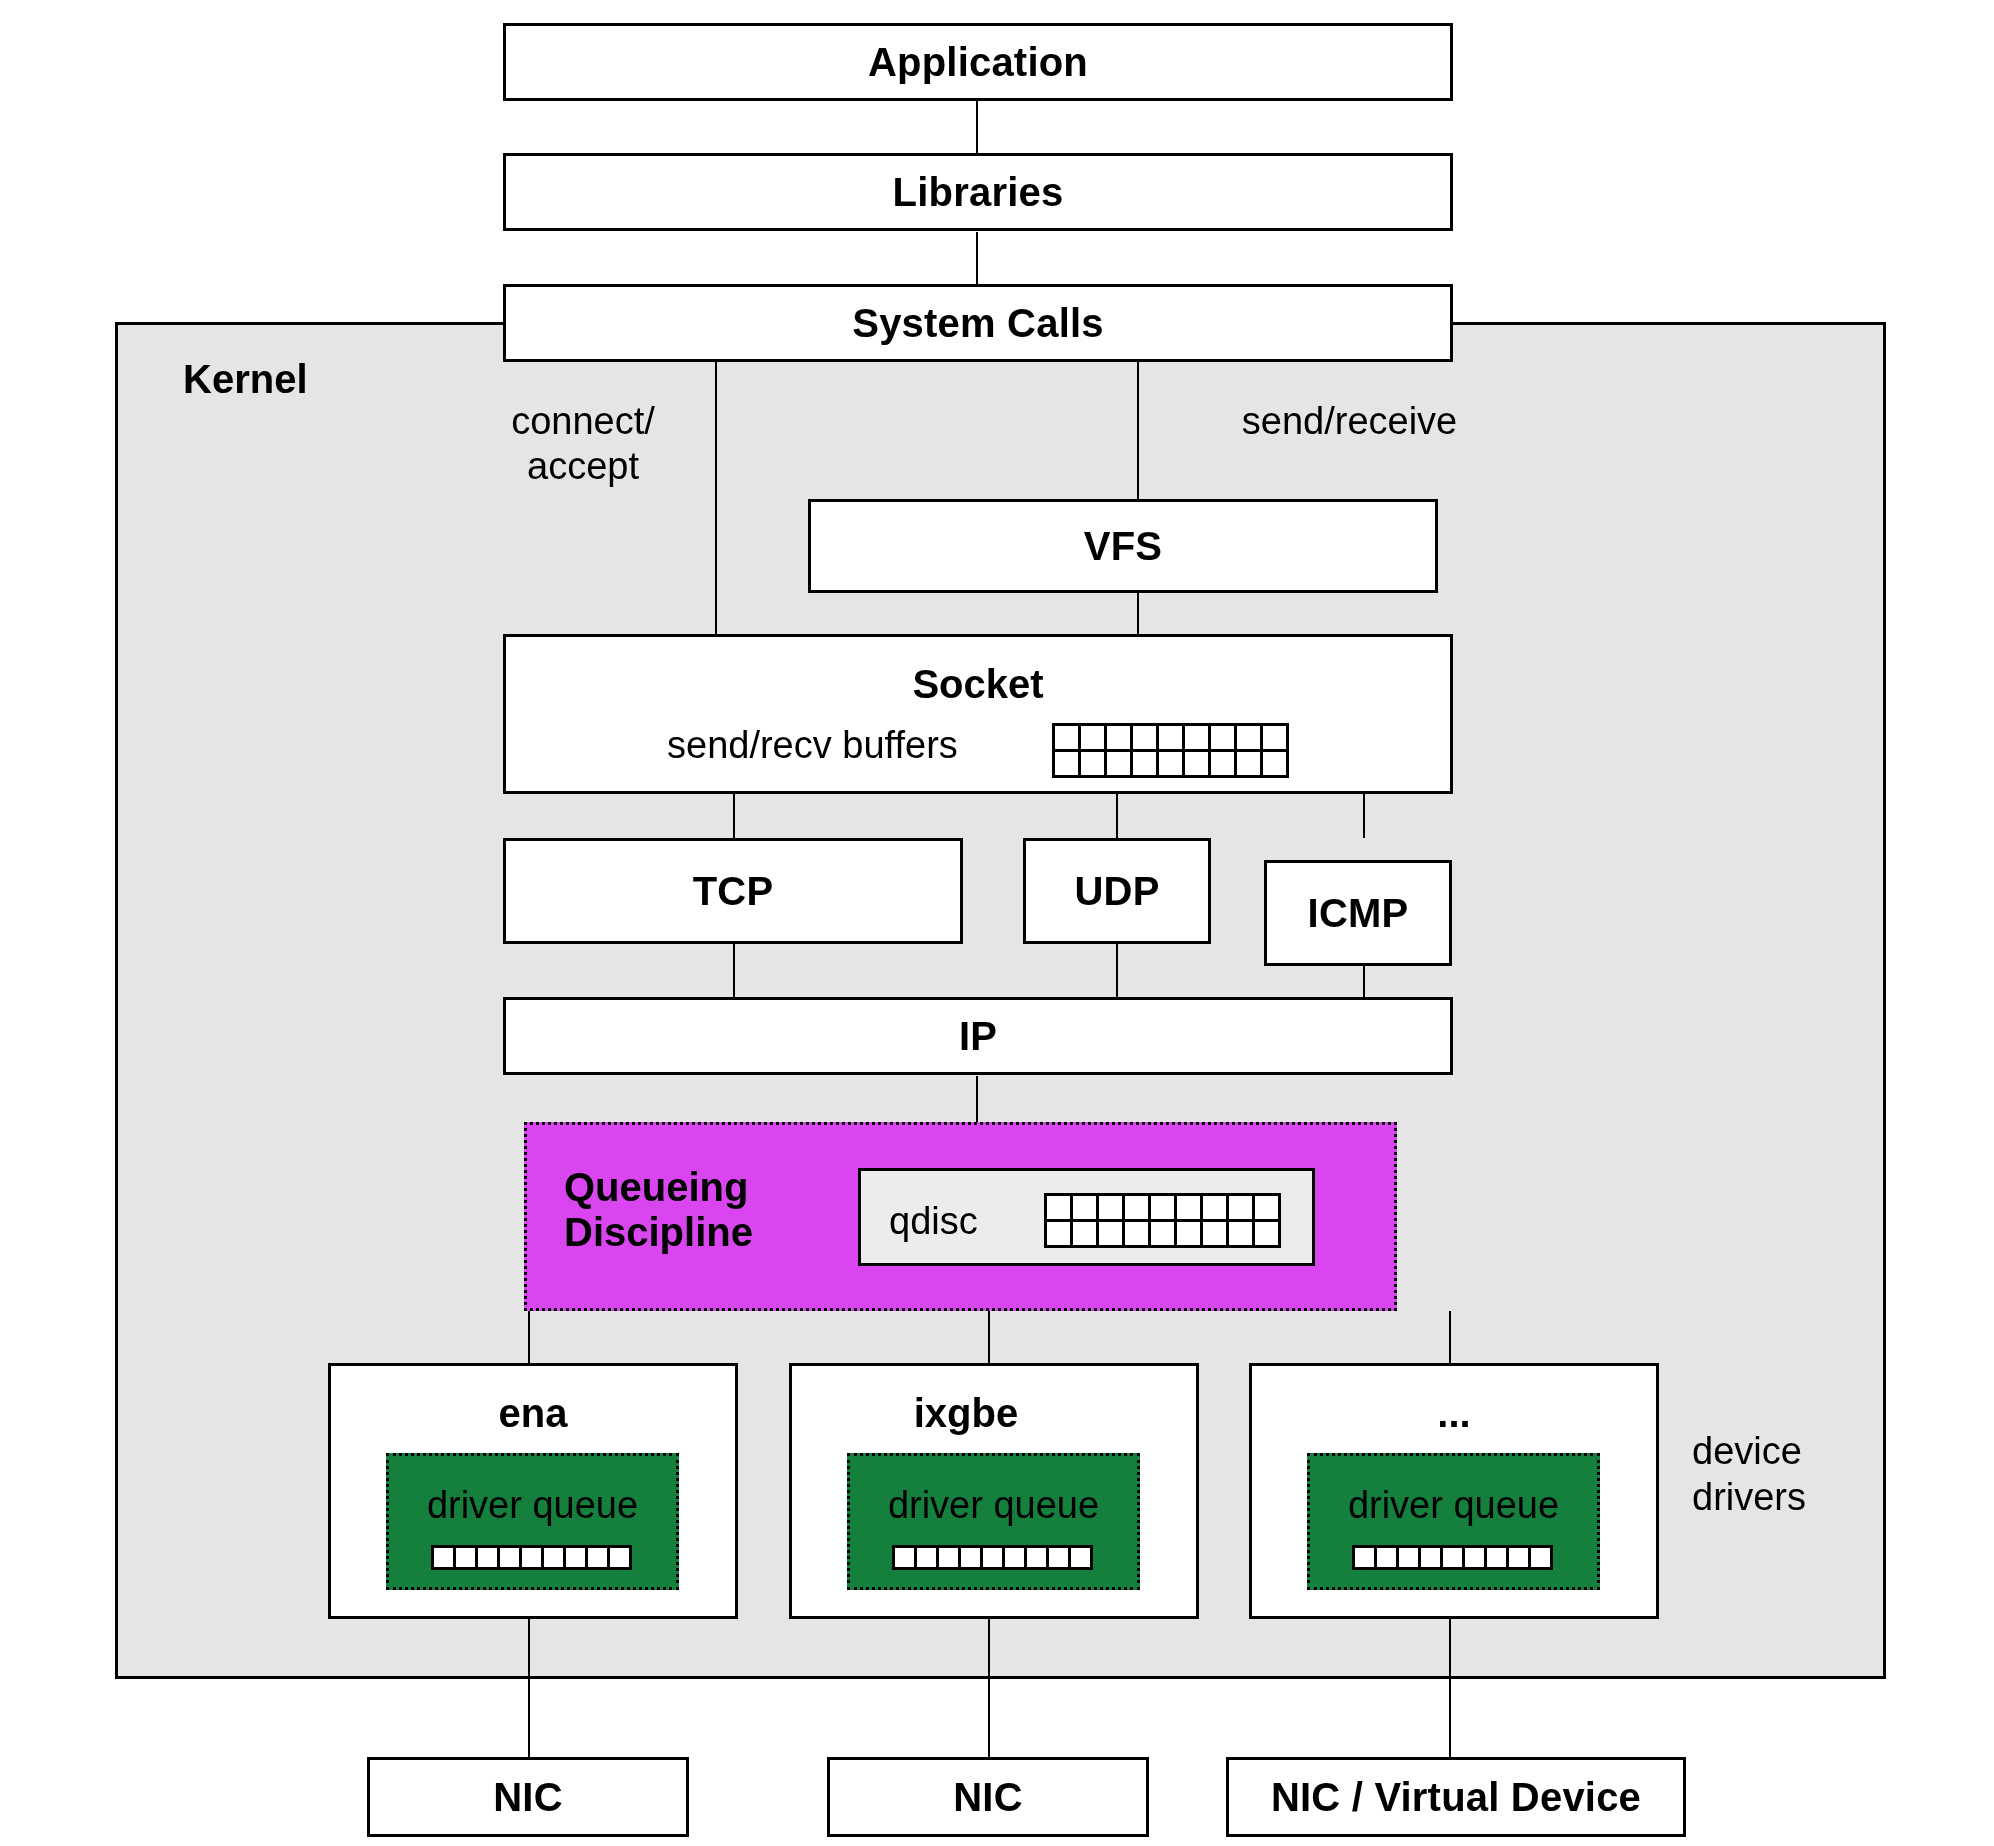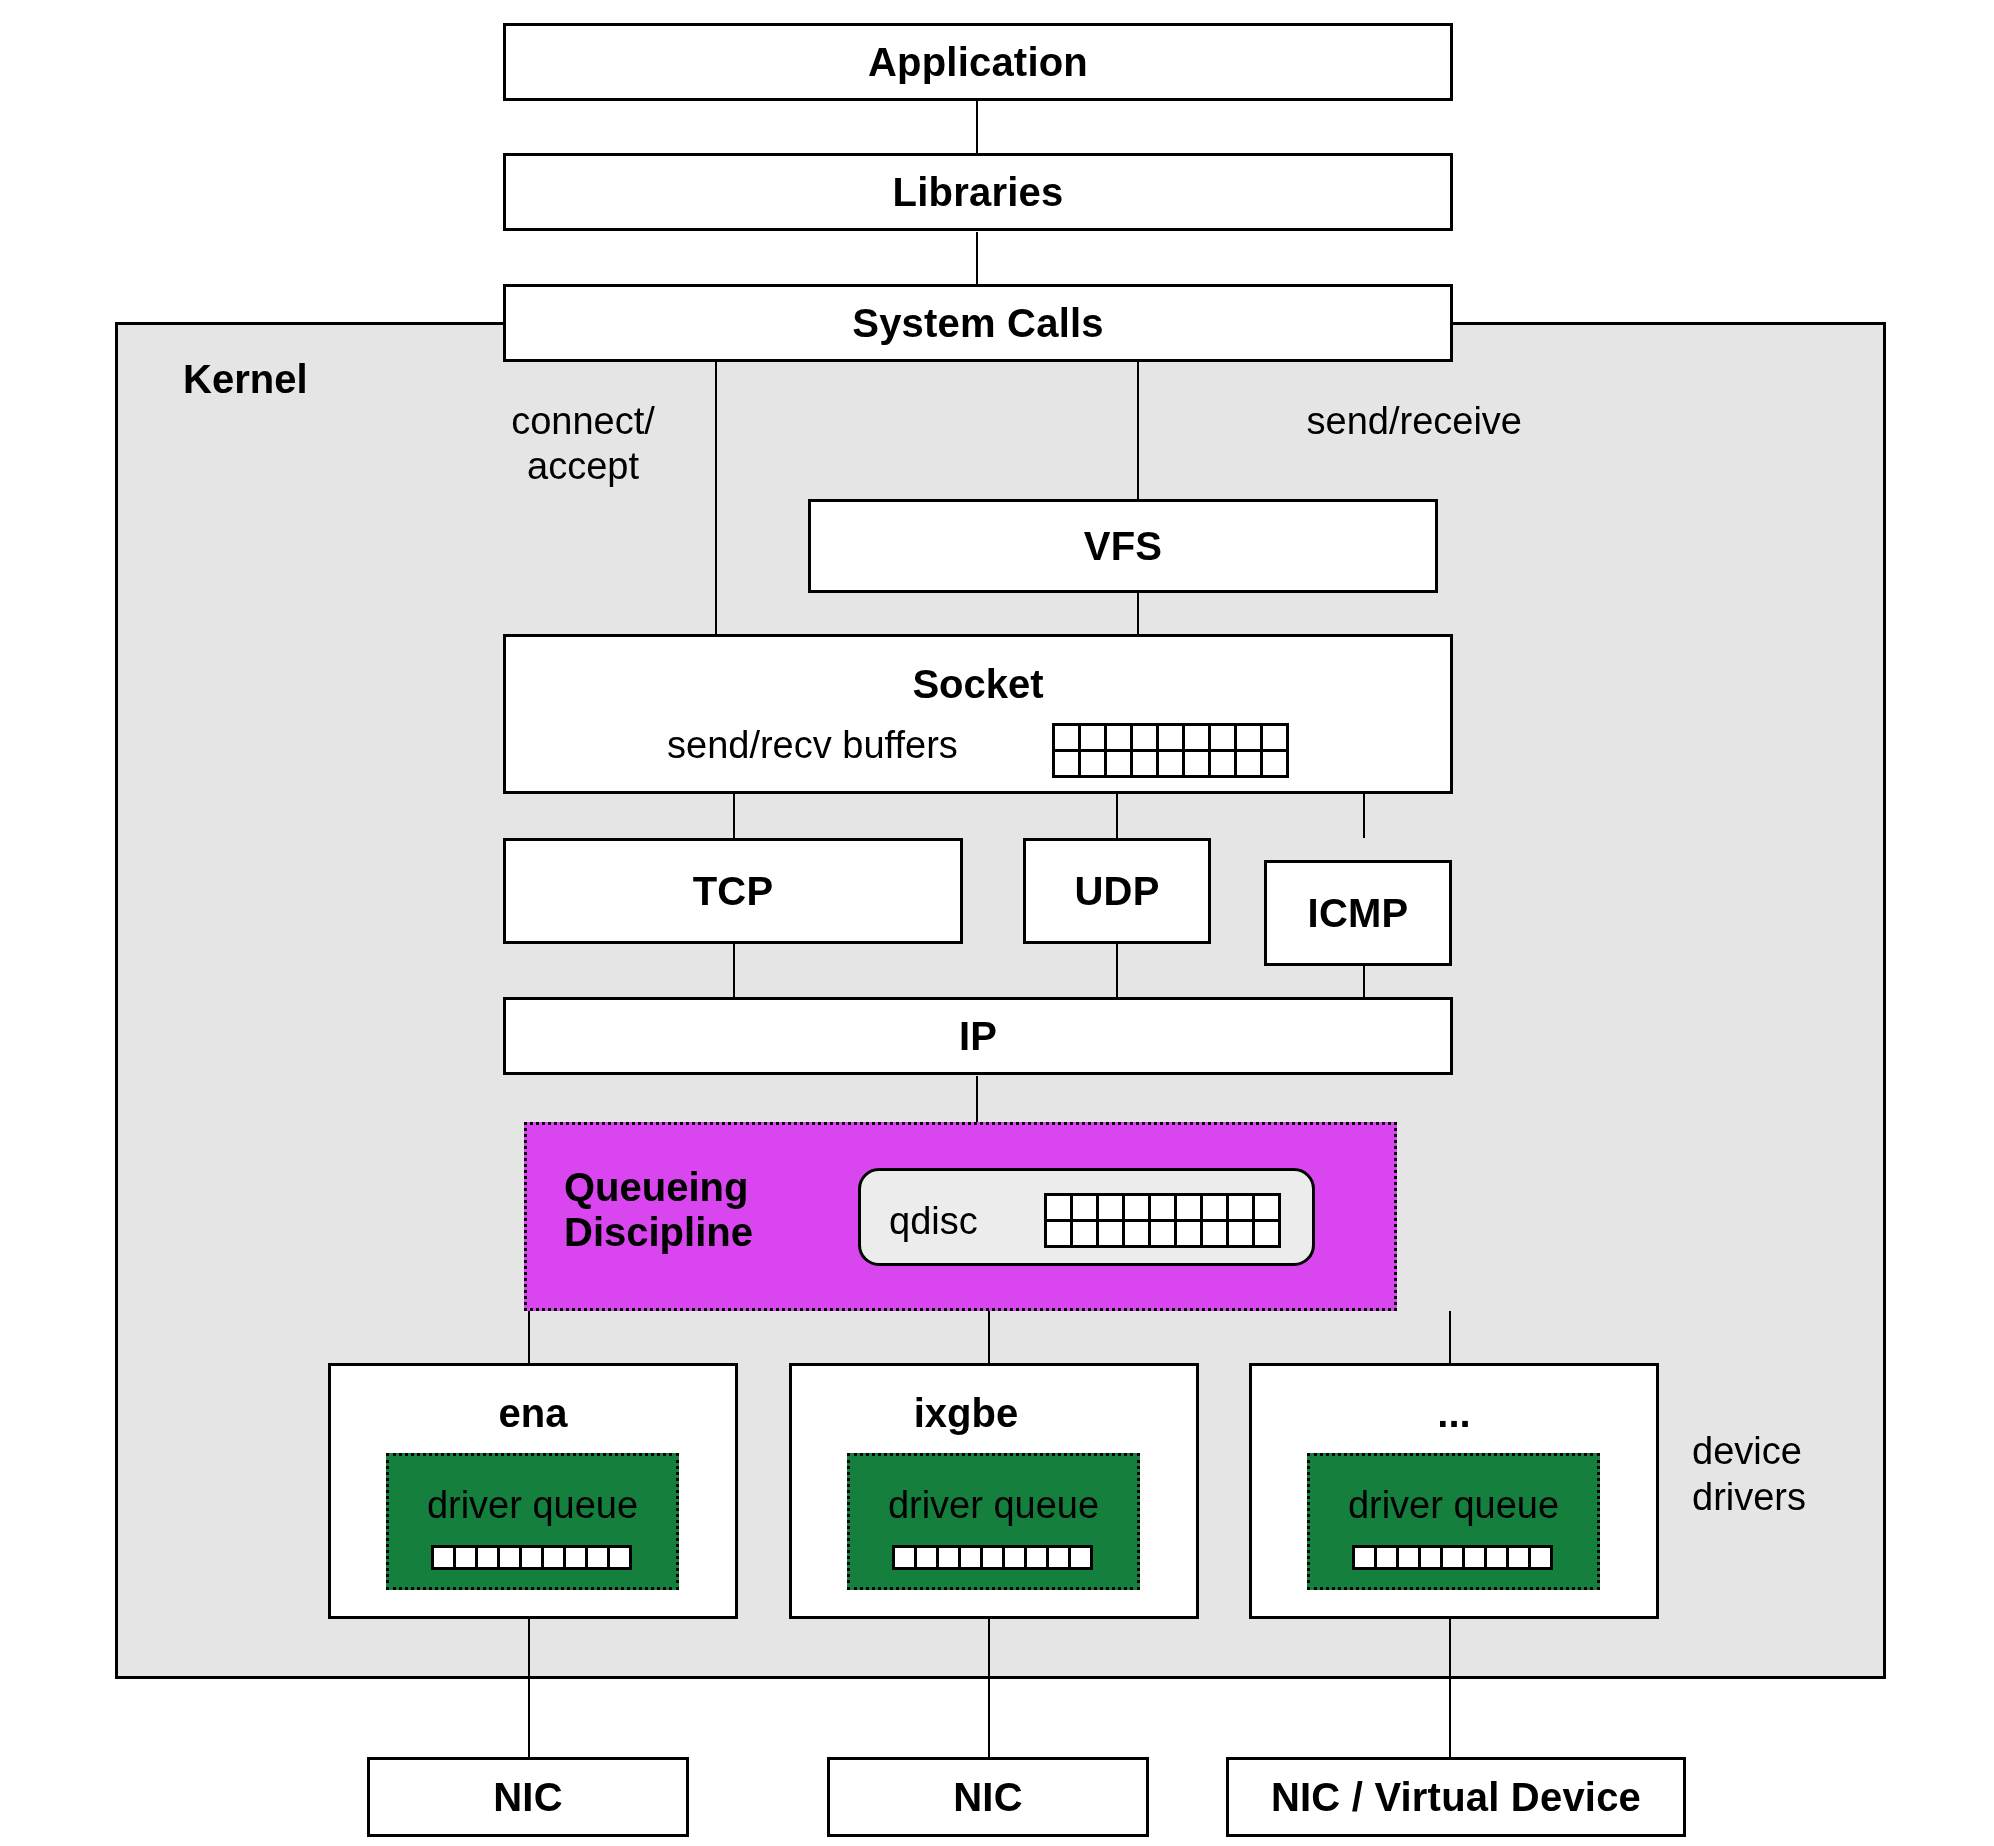--- a/index.html
+++ b/index.html
@@ -59,21 +59,21 @@
   }
 
   .annot {
     position: absolute;
     font-size: 38px;
     color: #000000;
     line-height: 1.18;
     white-space: pre-line;
     text-align: center;
   }
-  .annot.left-al { text-align: right; }
+  .annot.left-al { text-align: center; }
 
   
   .inner-title {
     position: absolute;
     font-weight: bold;
     font-size: 40px;
     white-space: nowrap;
     color: #000;
   }
   .inner-text {
@@ -228,21 +228,21 @@
   </div>
 
   <div class="box" style="left:503px; top:997px; width:950px; height:78px;">
     <span class="lbl">IP</span>
   </div>
 
   <div class="dashbox" style="left:524px; top:1122px; width:873px; height:189px;">
     <div class="inner-title" style="left:37px; top:40px; white-space:pre-line; line-height:1.12;">Queueing
 Discipline</div>
 
-    <div class="qdisc-wrap" style="left:331px; top:43px; width:457px; height:98px;border-radius:21px;">
+    <div class="qdisc-wrap" style="left:331px; top:43px; width:457px; height:98px;">
       <div class="inner-text" style="left:28px; top:29px;">qdisc</div>
       <div class="grid" id="qdisc-grid" style="left: 183px; top: 21.5px; grid-template-columns: repeat(9, 26px); grid-template-rows: repeat(2, 26px);">
           <i></i>
           <i></i>
           <i></i>
           <i></i>
           <i></i>
           <i></i>
           <i></i>
           <i></i>

